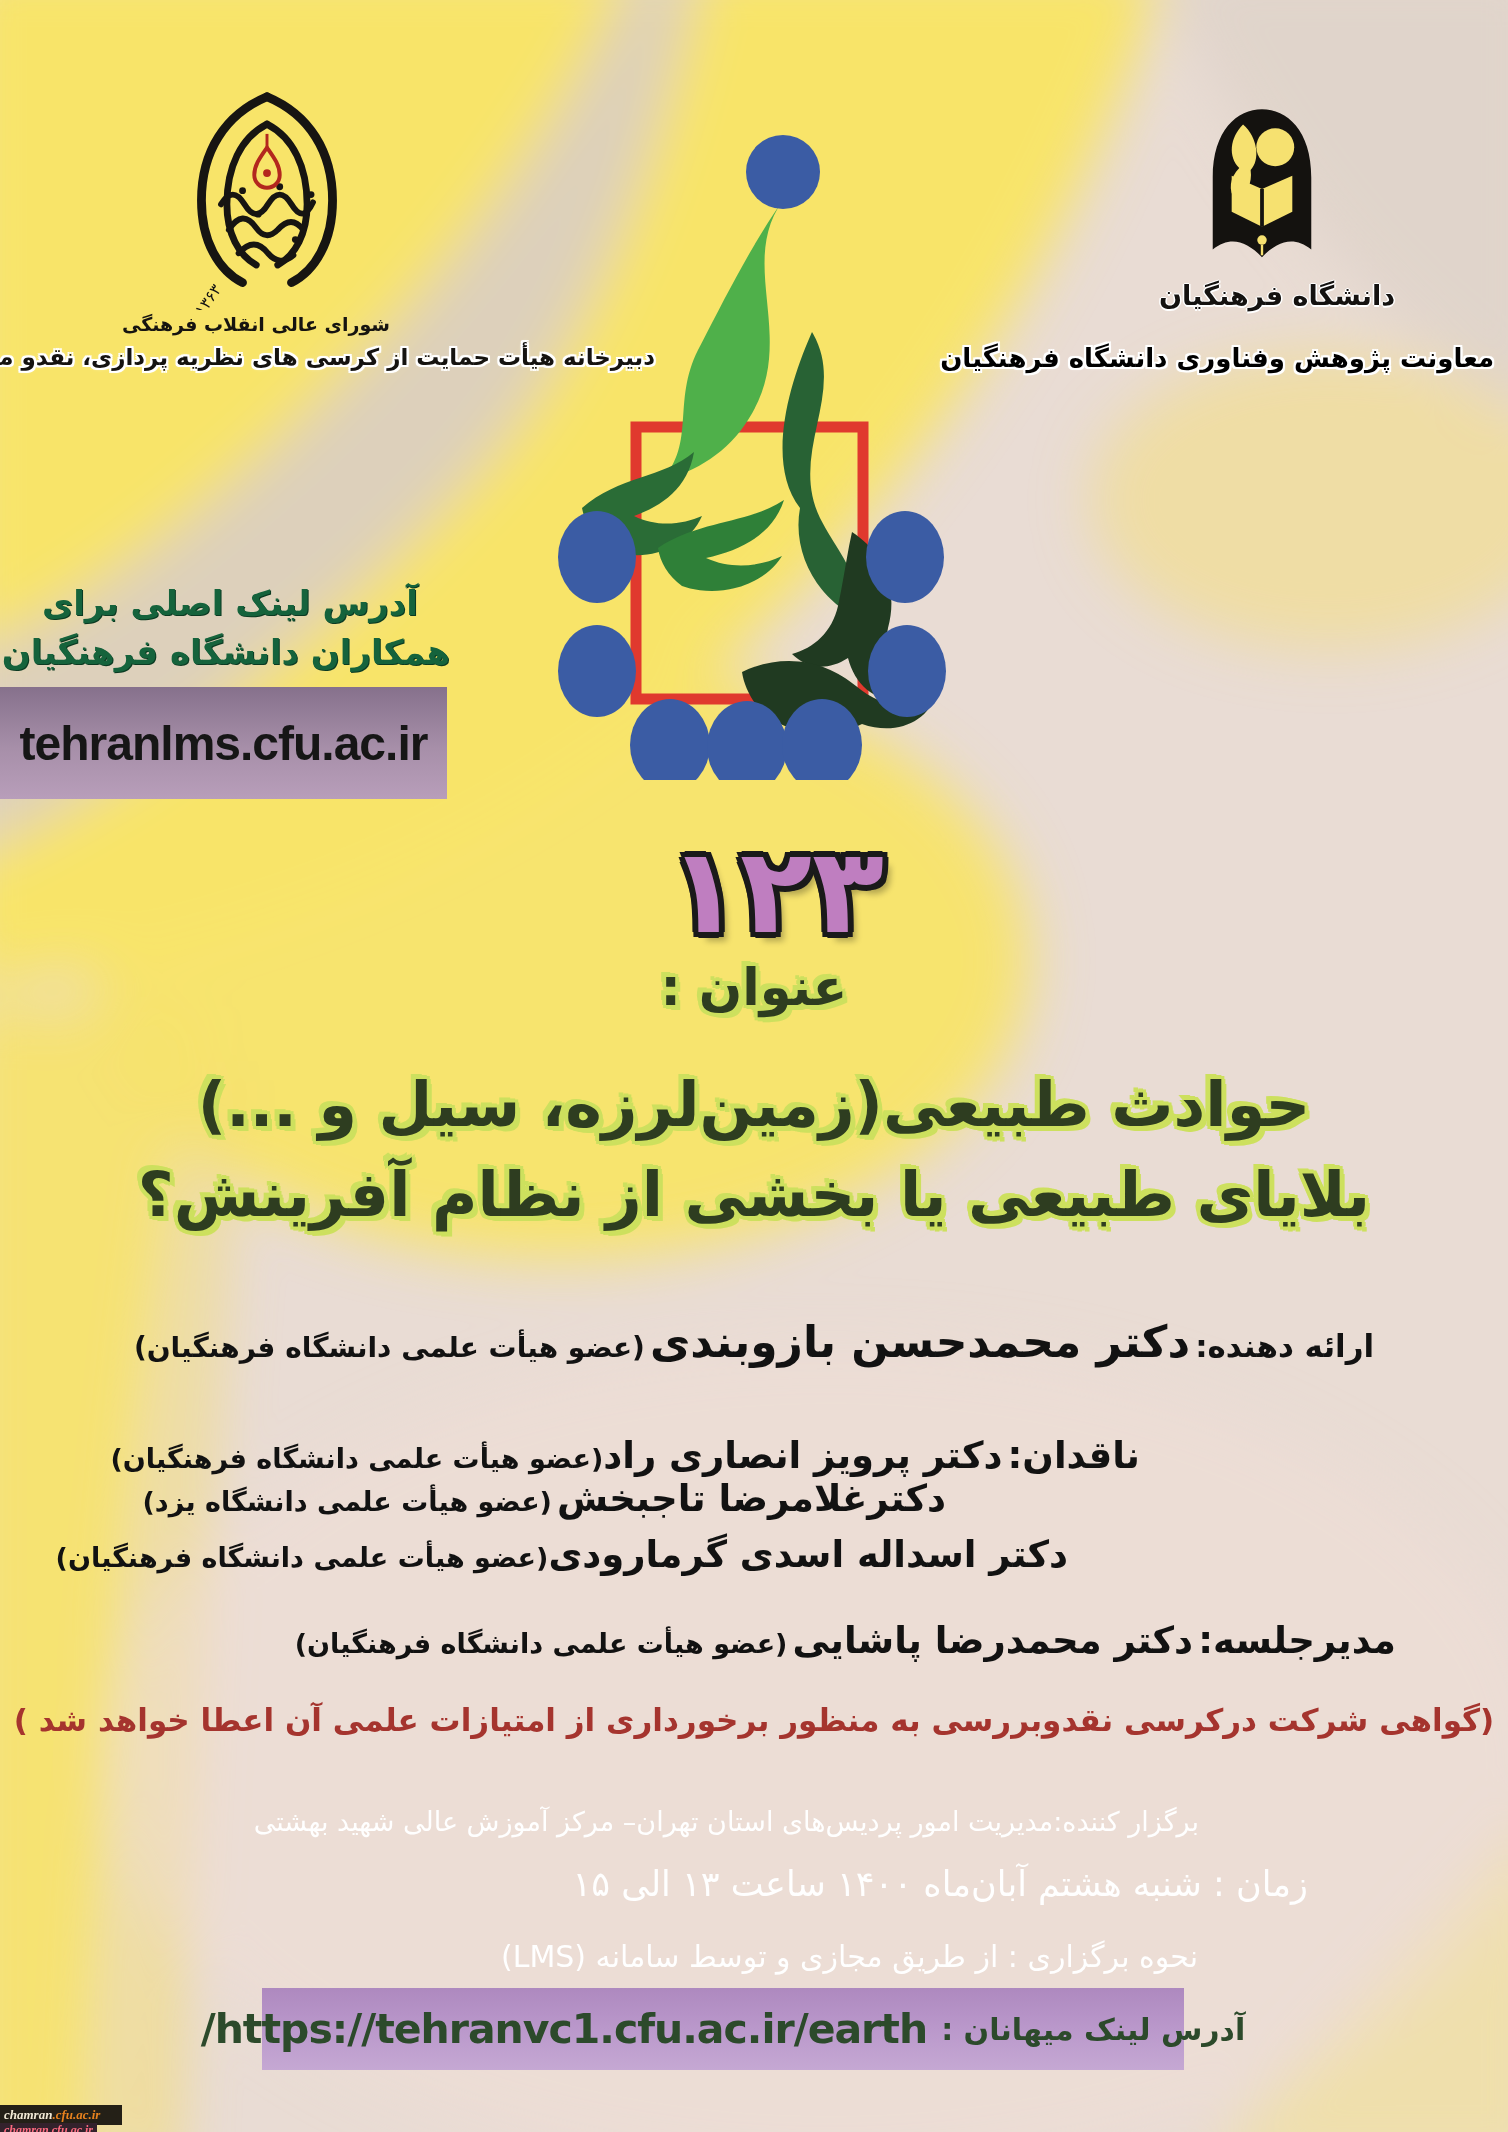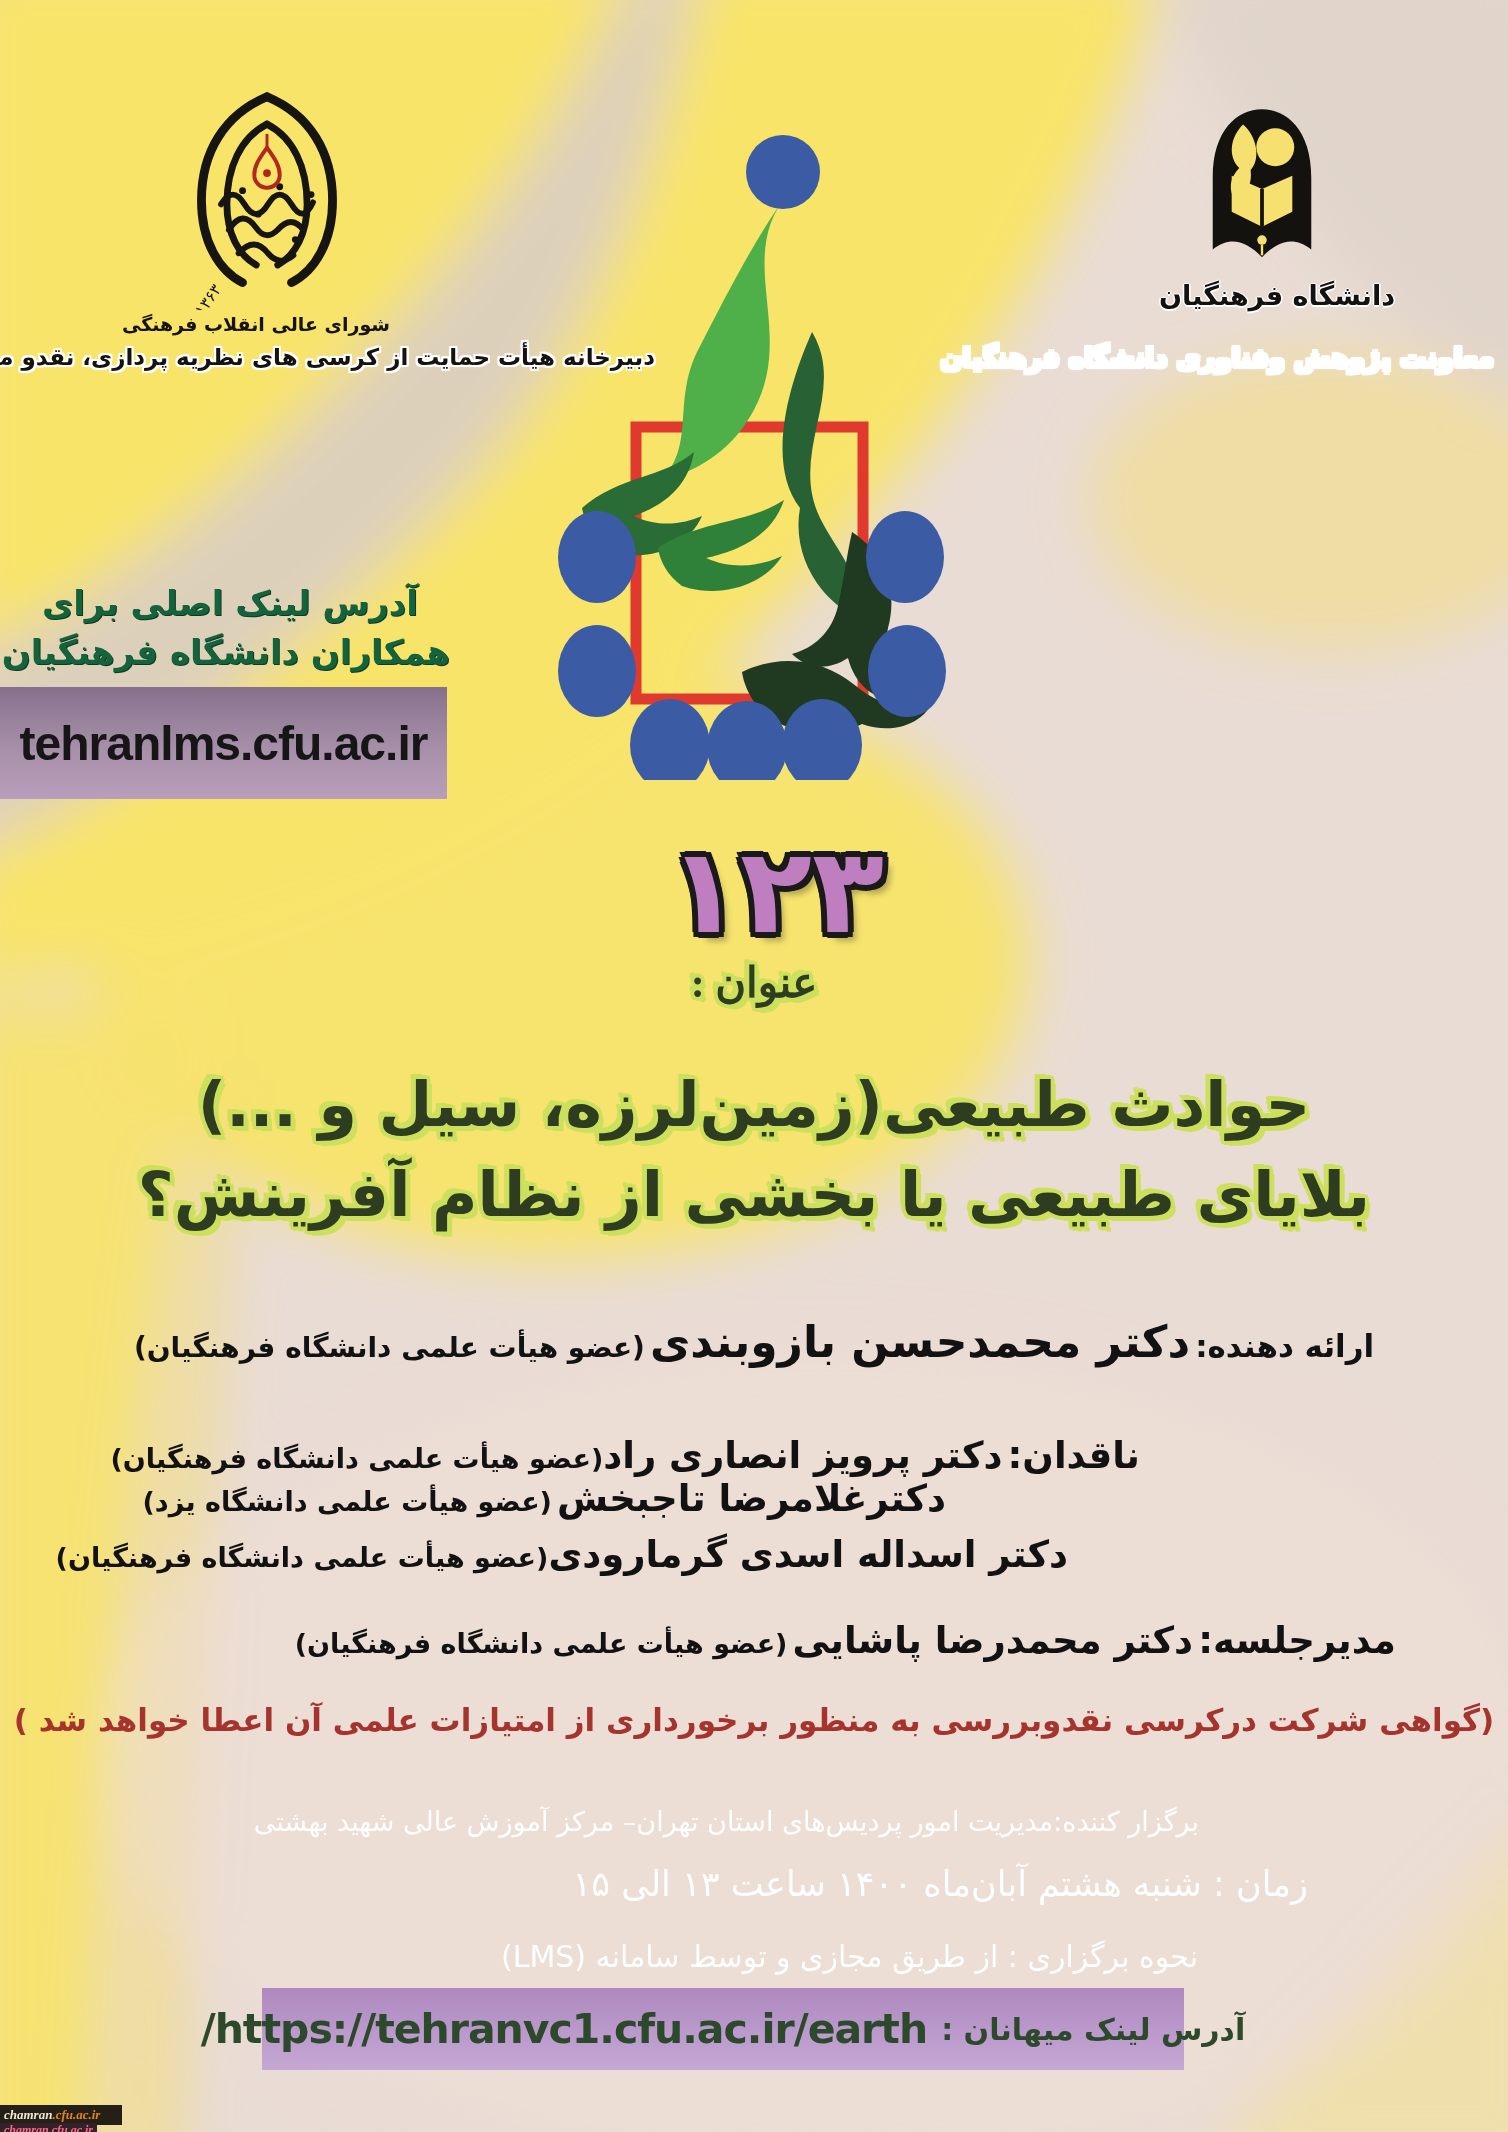--- a/index.html
+++ b/index.html
@@ -17,21 +17,21 @@
     font-size:19px;font-weight:700;color:#161410;}
   .secretariat{left:0px;top:344px;width:655px;text-align:center;
     font-size:23px;font-weight:700;color:#151310;
     text-shadow:2px 0 0 #fff,-2px 0 0 #fff,0 2px 0 #fff,0 -2px 0 #fff,
       2px 2px 0 #fff,-2px 2px 0 #fff,2px -2px 0 #fff,-2px -2px 0 #fff,0 0 4px #fff;}
   .logo-right{left:1192px;top:98px;width:140px;height:180px;}
   .uni-calligraphy{left:1130px;top:280px;width:265px;
     font-size:27px;font-weight:700;color:#141210;
     text-shadow:1.5px 0 0 #fff,-1.5px 0 0 #fff,0 1.5px 0 #fff,0 -1.5px 0 #fff;}
   .deputy{left:1012px;top:343px;width:482px;text-align:center;
-    font-size:26px;font-weight:700;color:#ffffff;
+    font-size:26px;font-weight:700;color:#000000;
     text-shadow:2px 0 0 #fff,-2px 0 0 #fff,0 2px 0 #fff,0 -2px 0 #fff,
       2px 2px 0 #fff,-2px 2px 0 #fff,2px -2px 0 #fff,-2px -2px 0 #fff,0 0 4px #fff;}
 
   
   .staff-label{color:#15633c;font-weight:700;font-size:34px;text-align:center;
     text-shadow:1px 1px 0 #0b3a22;}
   .staff-l1{left:30px;top:583px;width:400px;}
   .staff-l2{left:10px;top:632px;width:440px;}
   .staff-box{left:0;top:687px;width:447px;height:112px;
     background:linear-gradient(180deg,#86718c 0%,#a78fa9 55%,#b89eba 100%);
@@ -45,21 +45,21 @@
   
   .session-number{top:832px;left:calc(50% + 22px);transform:translateX(-50%);
     font-size:118px;font-weight:700;color:#bf7ec0;line-height:1;
     text-shadow:6px 0 0 #1a1a1a,-6px 0 0 #1a1a1a,0 6px 0 #1a1a1a,0 -6px 0 #1a1a1a,
       5px 5px 0 #1a1a1a,-5px 5px 0 #1a1a1a,5px -5px 0 #1a1a1a,-5px -5px 0 #1a1a1a,
       8px 9px 6px rgba(0,0,0,.28);}
   .green-outline{color:#2e3d20;
     text-shadow:4px 0 0 #cde05e,-4px 0 0 #cde05e,0 4px 0 #cde05e,0 -4px 0 #cde05e,
       3px 3px 0 #cde05e,-3px 3px 0 #cde05e,3px -3px 0 #cde05e,-3px -3px 0 #cde05e,
       5px 5px 0 #cde05e,-5px -5px 0 #cde05e;}
-  .title-label{top:958px;font-size:42px;font-weight:700;font-family:Liberation Serif, serif;}
+  .title-label{top:958px;font-size:51px;font-weight:700;}
   .title-line{font-size:62px;font-weight:700;}
   .title-1{top:1068px;}
   .title-2{top:1158px;}
 
   
   .person{color:#121212;}
   .p-label{font-size:31px;font-weight:700;}
   .p-name{font-size:44px;font-weight:700;}
   .p-affil{font-size:28px;font-weight:600;}
   .presenter{top:1316px;}

